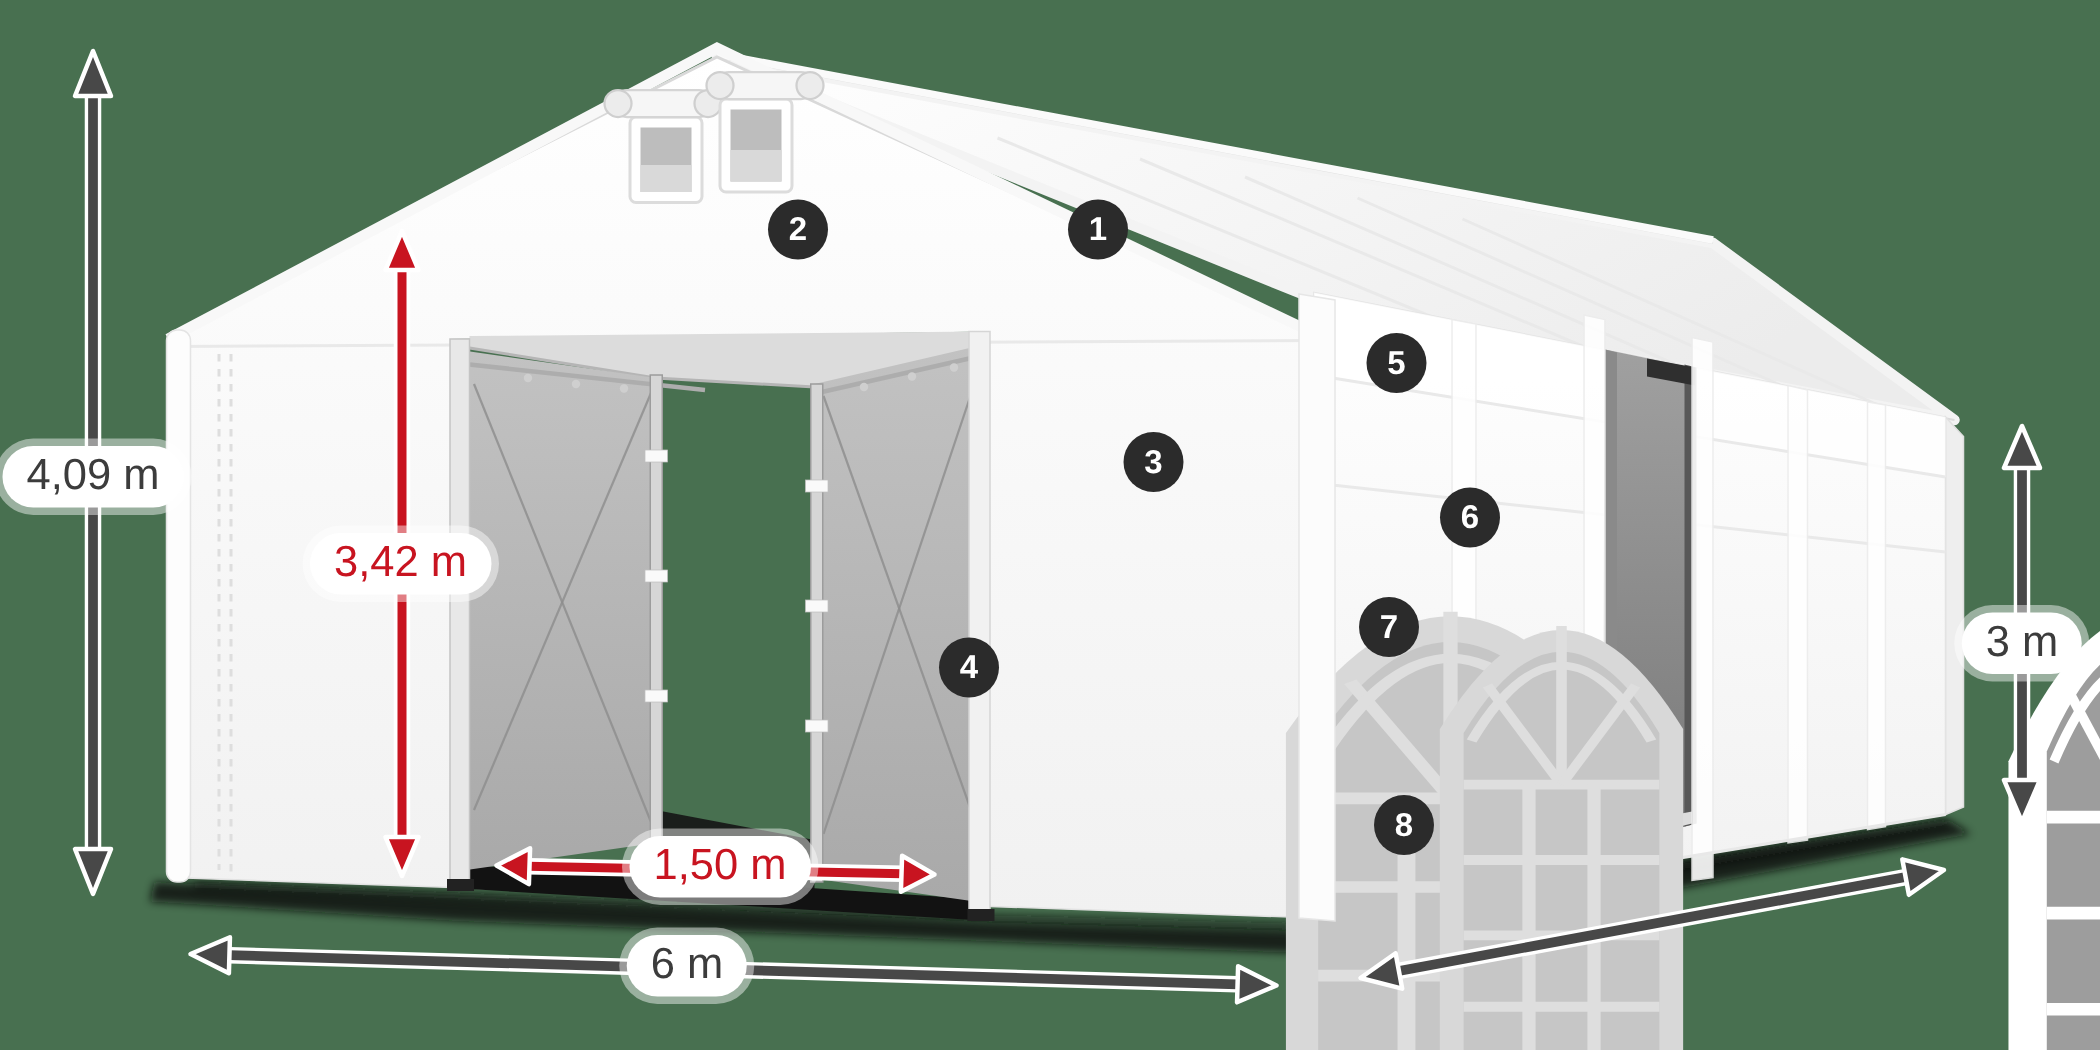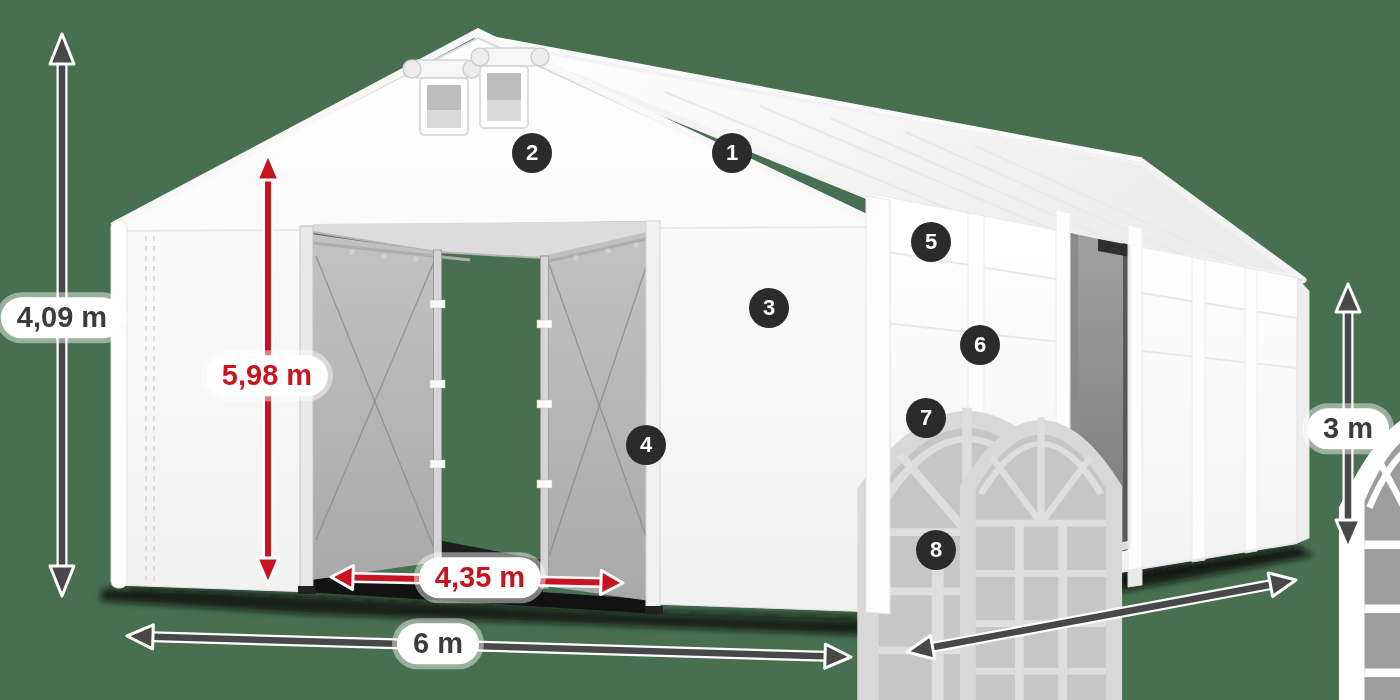--- a/index.html
+++ b/index.html
@@ -10,21 +10,21 @@
   .stage{
     position:relative;width:1400px;height:700px;overflow:hidden;
     background:var(--background);
     font-family:"Liberation Sans", sans-serif;
   }
   .stage svg{position:absolute;left:0;top:0;}
   
   .pill{
     position:absolute;transform:translate(-50%,-50%);
     background:var(--pill-bg);border-radius:26px;padding:4px 16px;
-    font-weight:bold;font-size:29px;line-height:1.15;white-space:nowrap;
+    font-weight:normal;font-size:29px;line-height:1.15;white-space:nowrap;
     box-shadow:0 0 0 5px rgba(255,255,255,0.45);
     z-index:5;
   }
   .pill.gray{color:var(--pill-text);}
   .pill.red{color:var(--accent-red);}
   
   .badge{
     position:absolute;transform:translate(-50%,-50%);
     width:40px;height:40px;border-radius:50%;
     background:var(--badge-bg);color:var(--badge-text);
@@ -265,23 +265,23 @@
     </g>
     <g>
       <line class="halo" x1="1348" y1="300" x2="1348" y2="532"></line>
       <line class="shaft-gray" x1="1348" y1="300" x2="1348" y2="532"></line>
       <polygon class="head-gray" points="1348,284 1336,312 1360,312"></polygon>
       <polygon class="head-gray" points="1348,548 1336,520 1360,520"></polygon>
     </g>
   </svg>
 
   <div class="pill gray" style="left:62px;top:318px">4,09 m</div>
-  <div class="pill red" style="left:267px;top:376px">5,98 m</div>
-  <div class="pill red" style="left:480px;top:578px">4,35 m</div>
-  <div class="pill gray" style="left:438px;top:644px">6 m</div>
+  <div class="pill red" style="left:267px;top:376px">3,42 m</div>
+  <div class="pill red" style="left:480px;top:578px">1,50 m</div>
+  <div class="pill gray" style="left:458px;top:644px">6 m</div>
   <div class="pill gray" style="left:1348px;top:429px">3 m</div>
 
   <div class="badge" style="left:732px;top:153px">1</div>
   <div class="badge" style="left:532px;top:153px">2</div>
   <div class="badge" style="left:769px;top:308px">3</div>
   <div class="badge" style="left:646px;top:445px">4</div>
   <div class="badge" style="left:931px;top:242px">5</div>
   <div class="badge" style="left:980px;top:345px">6</div>
   <div class="badge" style="left:926px;top:418px">7</div>
   <div class="badge" style="left:936px;top:550px">8</div>

